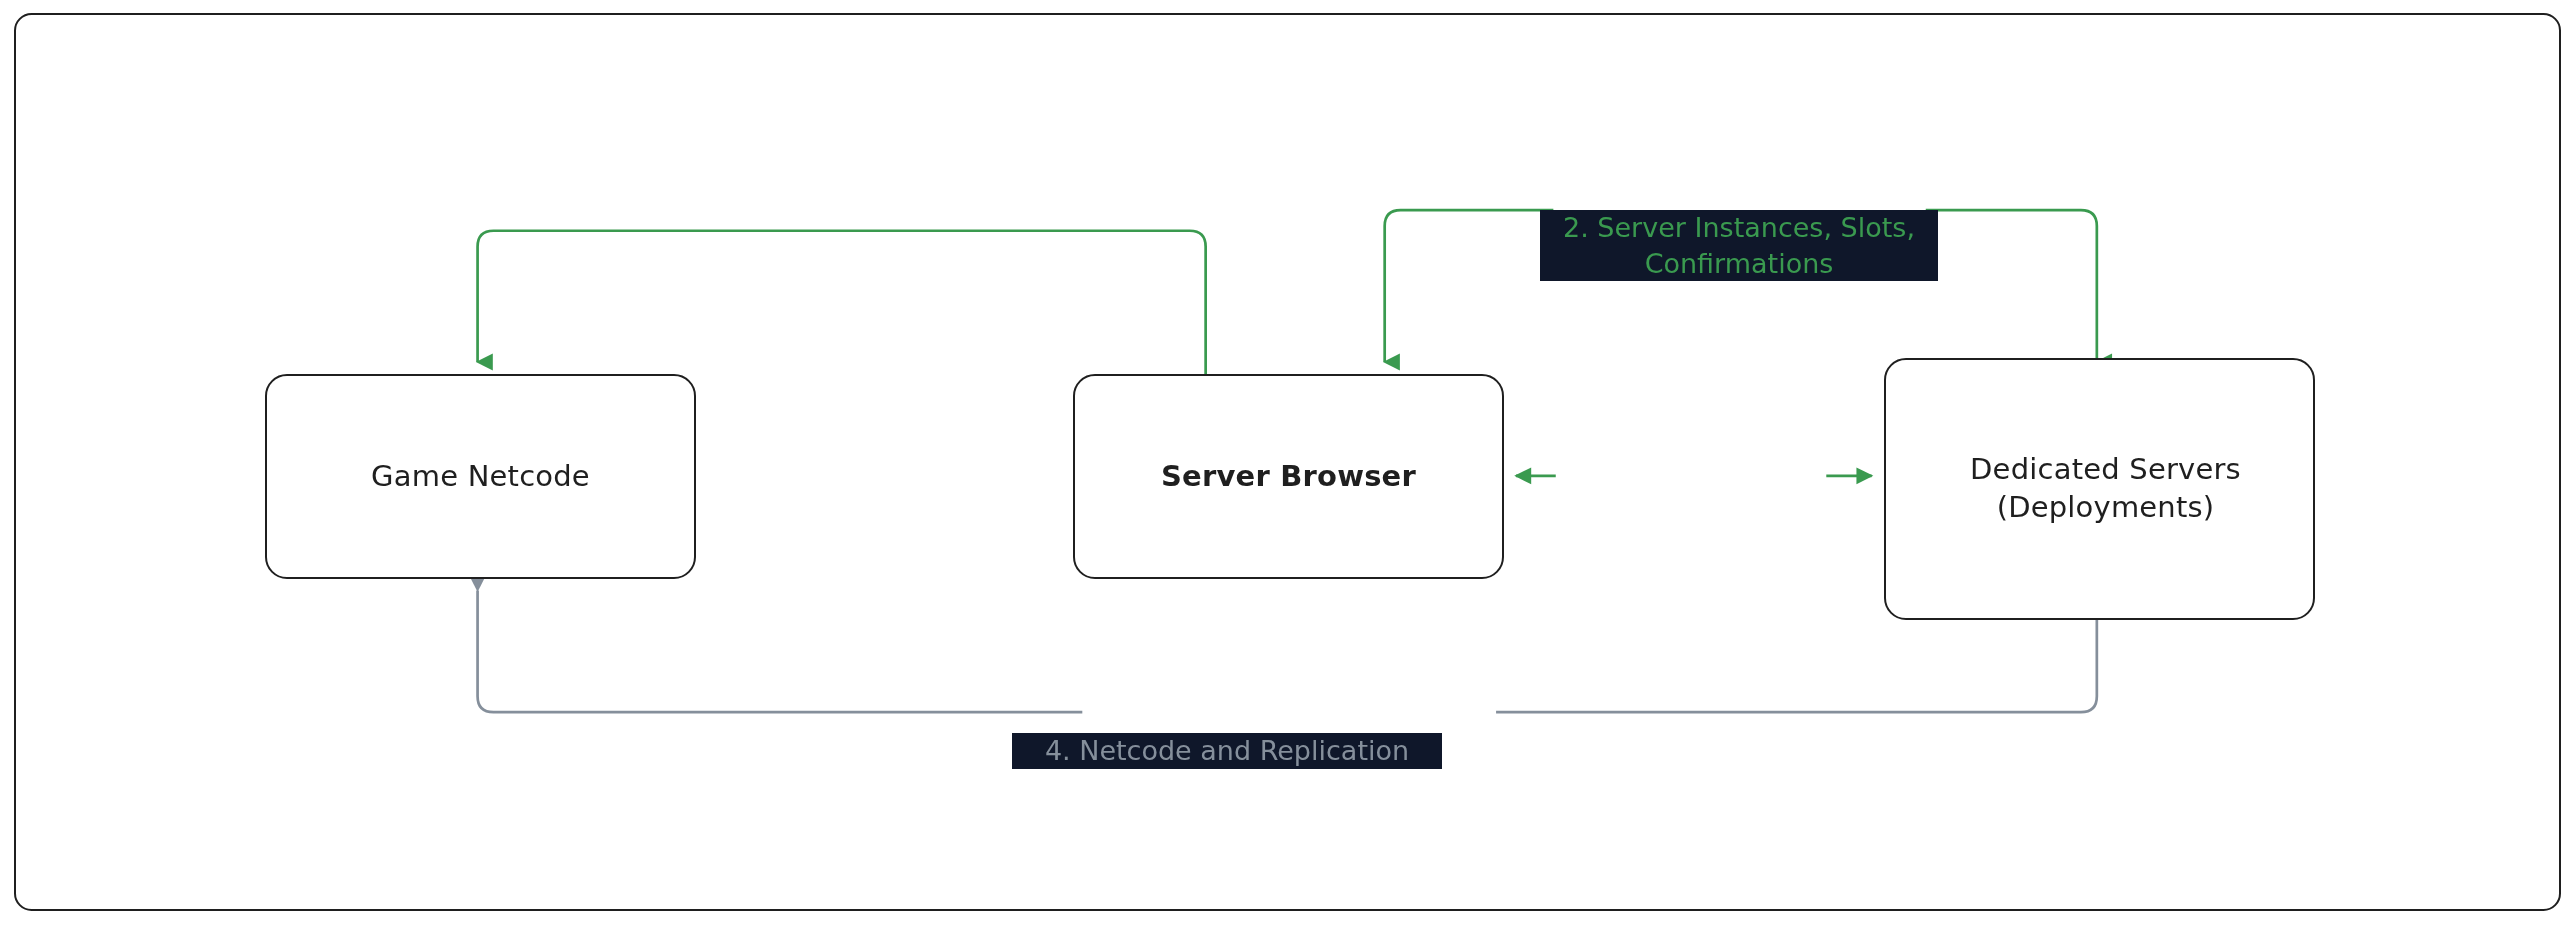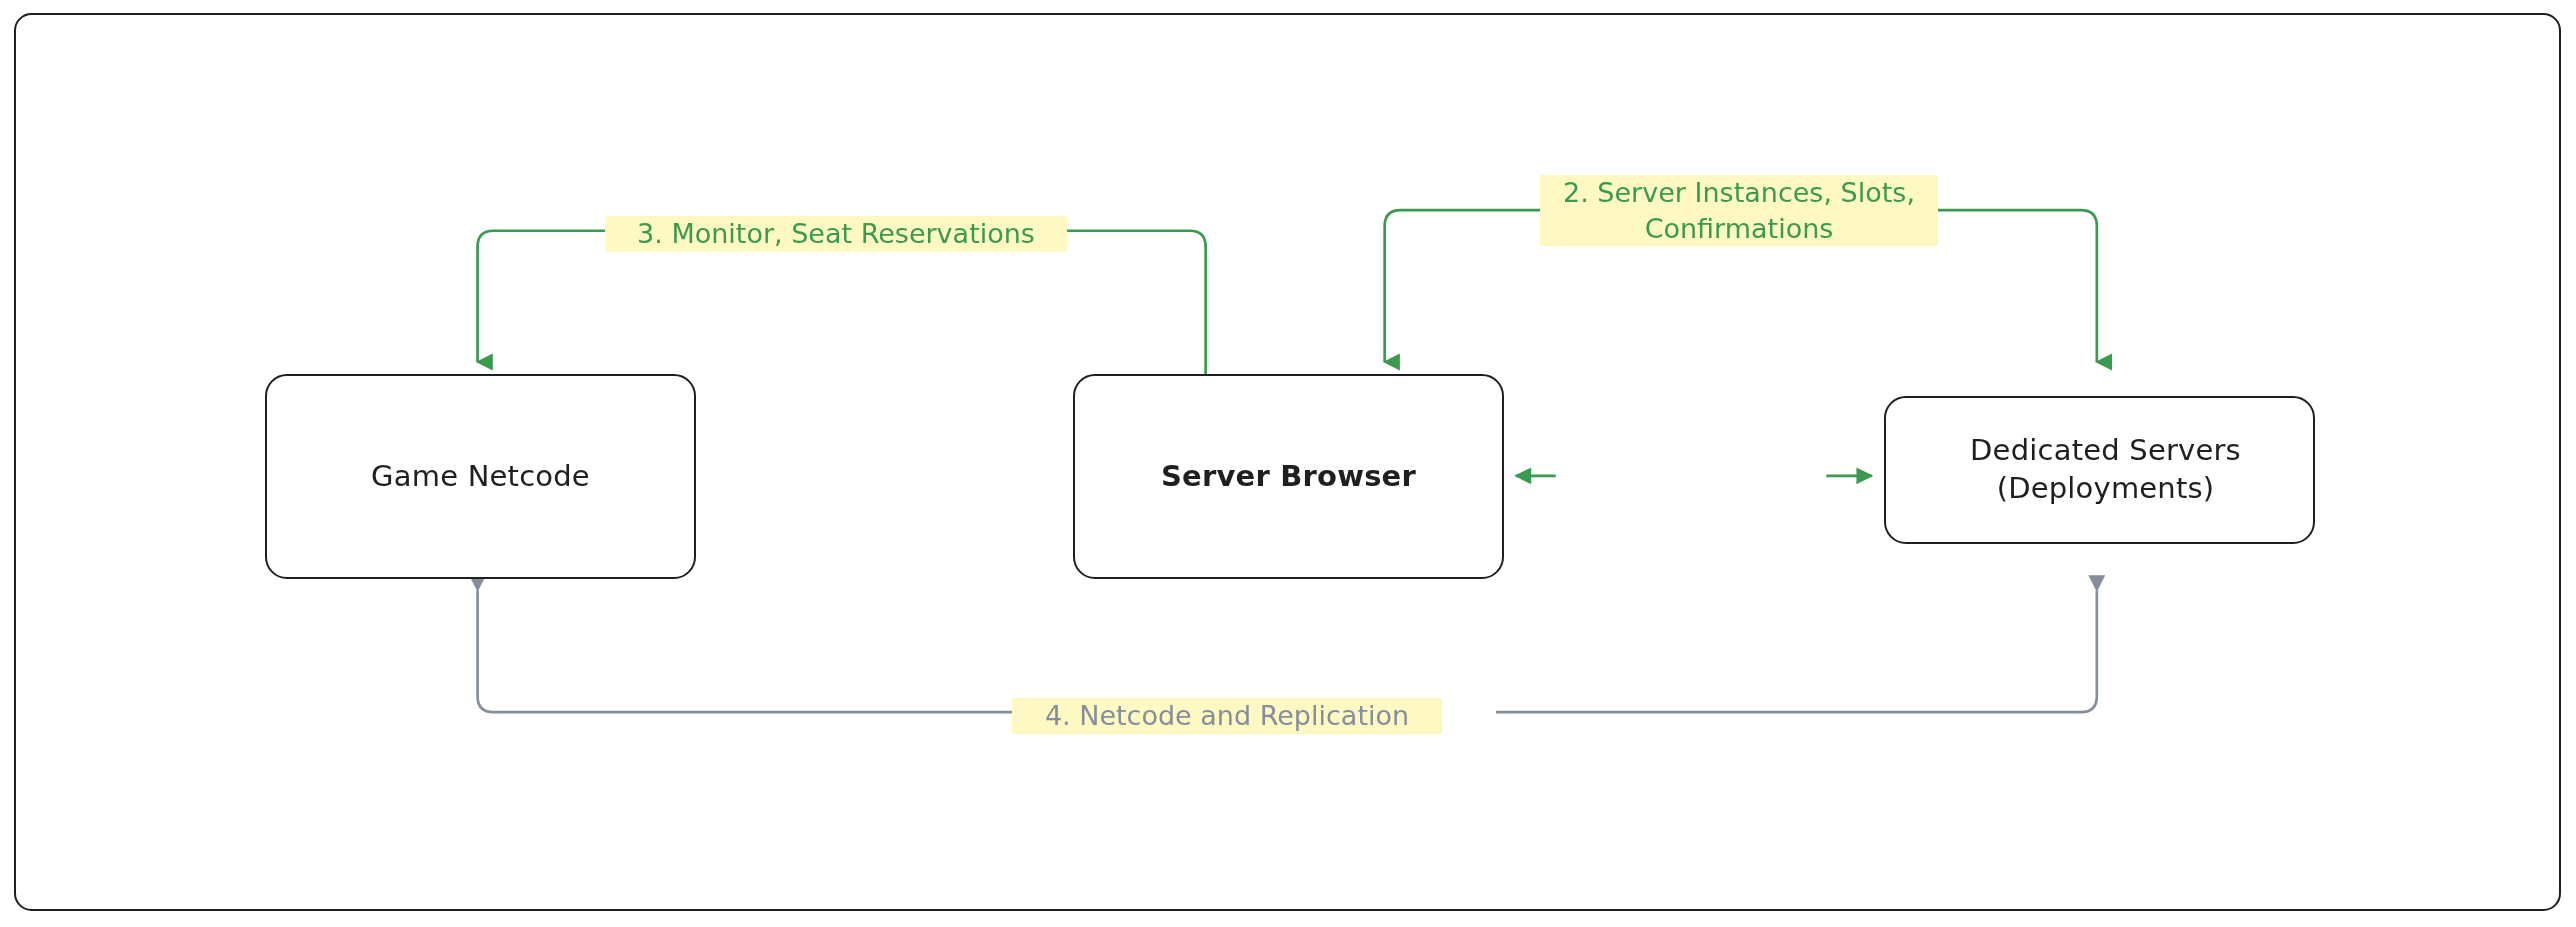--- a/index.html
+++ b/index.html
@@ -7,21 +7,21 @@
        font-family:"DejaVu Sans","Liberation Sans",sans-serif;}
   #stage{position:relative;width:2576px;height:927px;background:#ffffff;}
   #frame{position:absolute;left:14.3px;top:12.7px;width:2547px;height:898px;
          border:2.4px solid #1f1f1f;border-radius:17.5px;box-sizing:border-box;background:#ffffff;}
   #edges{position:absolute;left:0;top:0;width:2576px;height:927px;}
   .node{position:absolute;box-sizing:border-box;border:2.4px solid #1f1f1f;
         border-radius:22px;background:#ffffff;display:flex;align-items:center;
         justify-content:center;text-align:center;}
   .node-label{font-size:29px;color:#1f1f1f;line-height:1.30;letter-spacing:0.2px;white-space:pre-line;}
   .edge-label{position:absolute;font-size:27px;line-height:1.32;text-align:center;
-              white-space:pre-line;background:#fef9c3;padding:0 7.2px;box-sizing:border-box;}
+              white-space:pre-line;background:#0f172a;padding:0 7.2px;box-sizing:border-box;margin-top:35px;}
   .edge-label.green{color:#3a9a4f;}
   .edge-label.gray{color:#858f9b;}
 </style>
 </head>
 <body>
 
 <div id="stage">
 
   <div id="frame"></div>
 
@@ -65,26 +65,25 @@
   </svg>
 
   <div class="node" style="left:265px;top:374px;width:431px;height:205px;">
     <span class="node-label">Game Netcode</span>
   </div>
 
   <div class="node" style="left:1073px;top:374px;width:431px;height:205px;font-weight:bold;">
     <span class="node-label">Server Browser</span>
   </div>
 
-  <div class="node" style="left:1884px;top:396px;width:431px;height:148px;padding-left:12px;">
+  <div class="node" style="left:1884px;top:358px;width:431px;height:262px;padding-left:12px;">
     <span class="node-label">Dedicated Servers
 (Deployments)</span>
   </div>
 
-  <div class="edge-label green" style="left:605px;top:216px;width:462px;">3. Monitor, Seat Reservations</div>
 
   <div class="edge-label green" style="left:1540px;top:175px;width:398px;">2. Server Instances, Slots,
 Confirmations</div>
 
 
   <div class="edge-label gray" style="left:1012px;top:698px;width:430px;">4. Netcode and Replication</div>
 
 </div>
 
 

